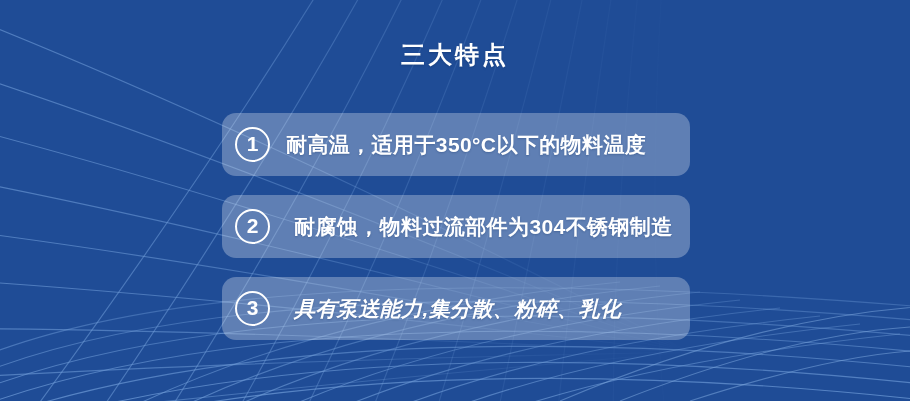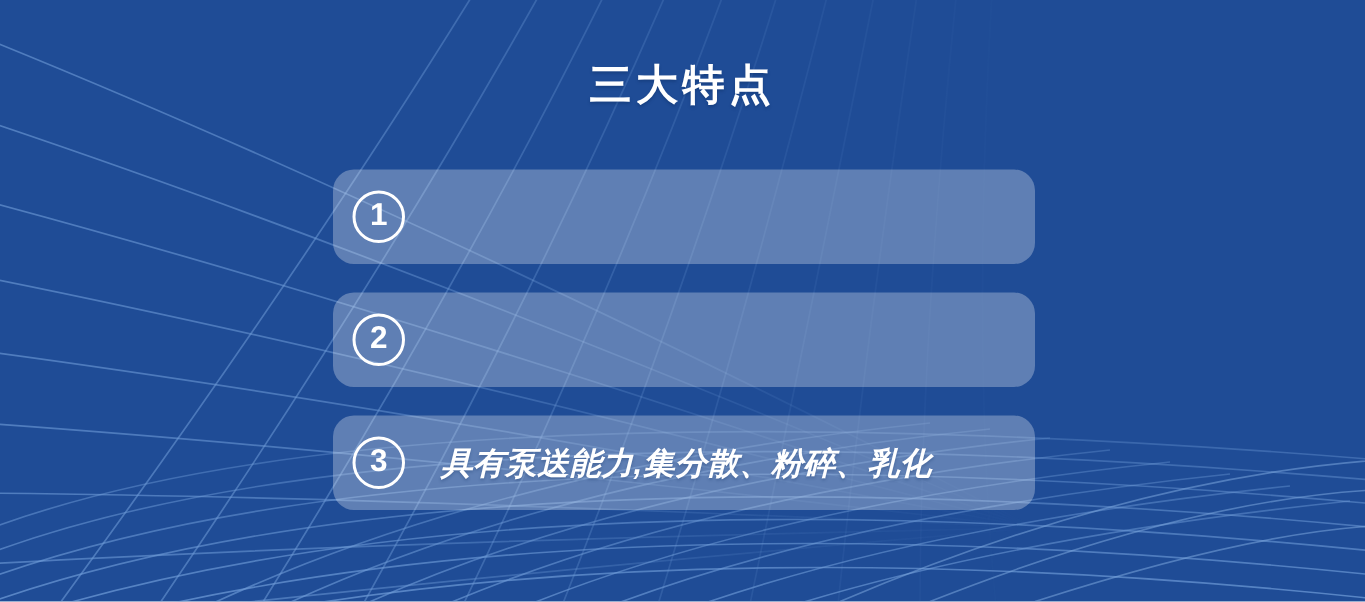--- a/index.html
+++ b/index.html
@@ -24,21 +24,21 @@
     pointer-events: none;
   }
   
   #page-title {
     position: absolute;
     left: 0;
     top: 42px;
     width: 910px;
     text-align: center;
     color: #ffffff;
-    font-size: 28px;
+    font-size: 24px;
     font-weight: bold;
     letter-spacing: 3px;
     line-height: 1.1;
     z-index: 5;
     text-shadow: 0 1px 2px rgba(10,40,90,0.35);
   }
   
   #feature-list {
     position: absolute;
     left: 222px;
@@ -178,26 +178,28 @@
   </svg>
 
   <div id="page-title">三大特点</div>
 
   <div id="feature-list">
 
     <div class="feature-card c1">
       <div class="card-index">
         <span>1</span>
       </div>
+      <div class="card-text">耐高温，适用于350°C以下的物料温度</div>
     </div>
 
     <div class="feature-card c2">
       <div class="card-index">
         <span>2</span>
       </div>
+      <div class="card-text">耐腐蚀，物料过流部件为304不锈钢制造</div>
     </div>
 
     <div class="feature-card c3">
       <div class="card-index">
         <span>3</span>
       </div>
       <div class="card-text">具有泵送能力,集分散、粉碎、乳化</div>
     </div>
 
   </div>

